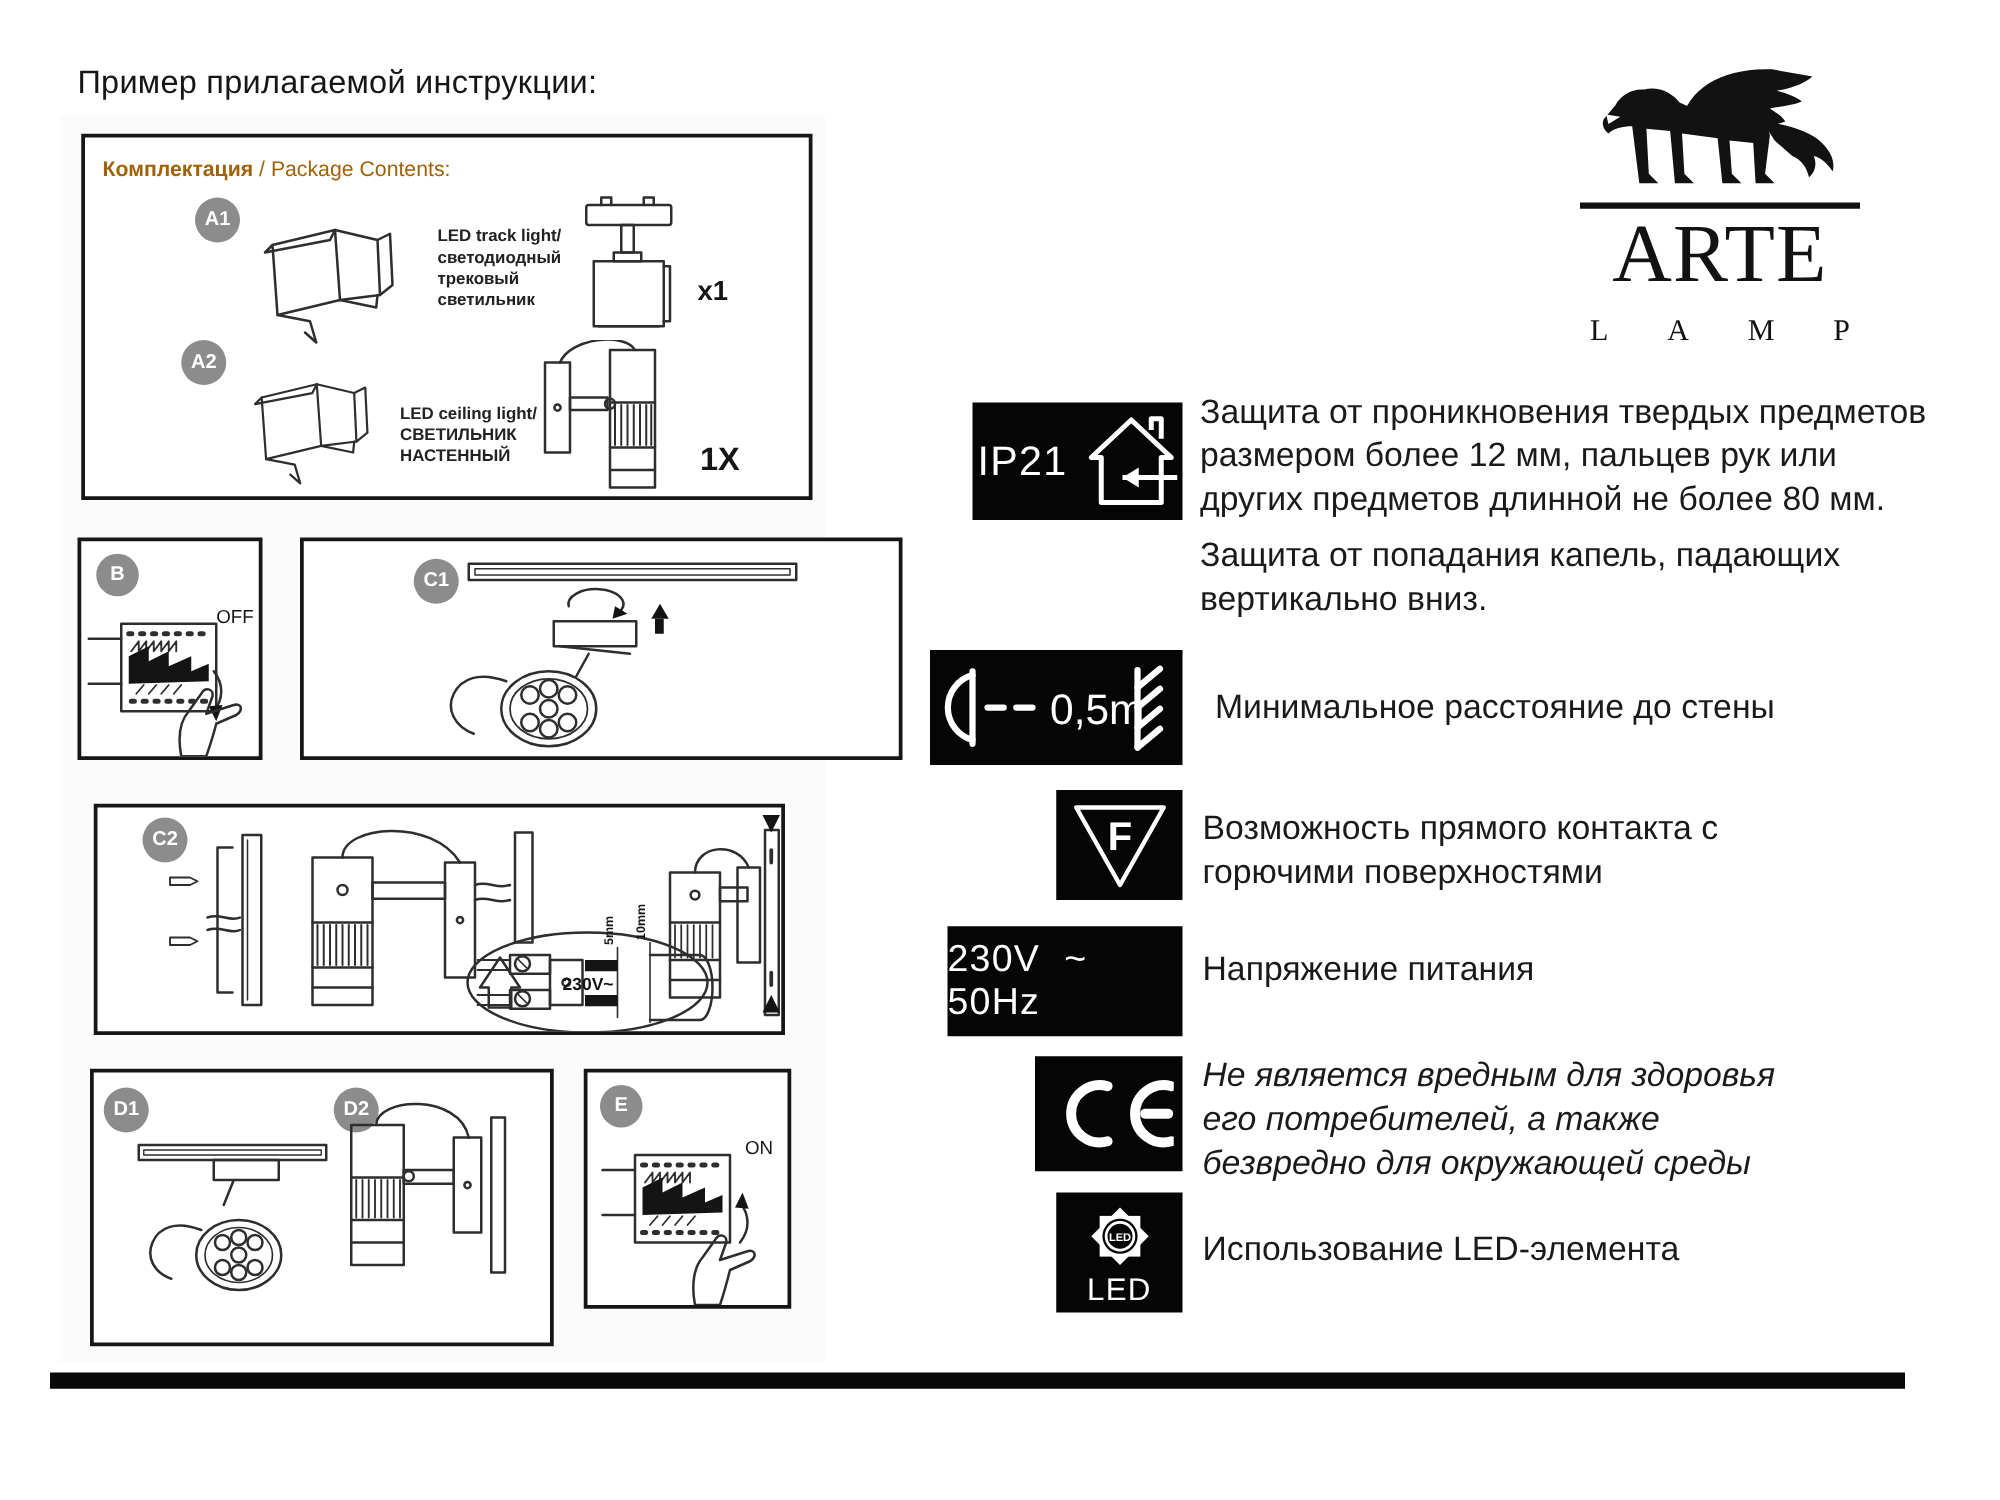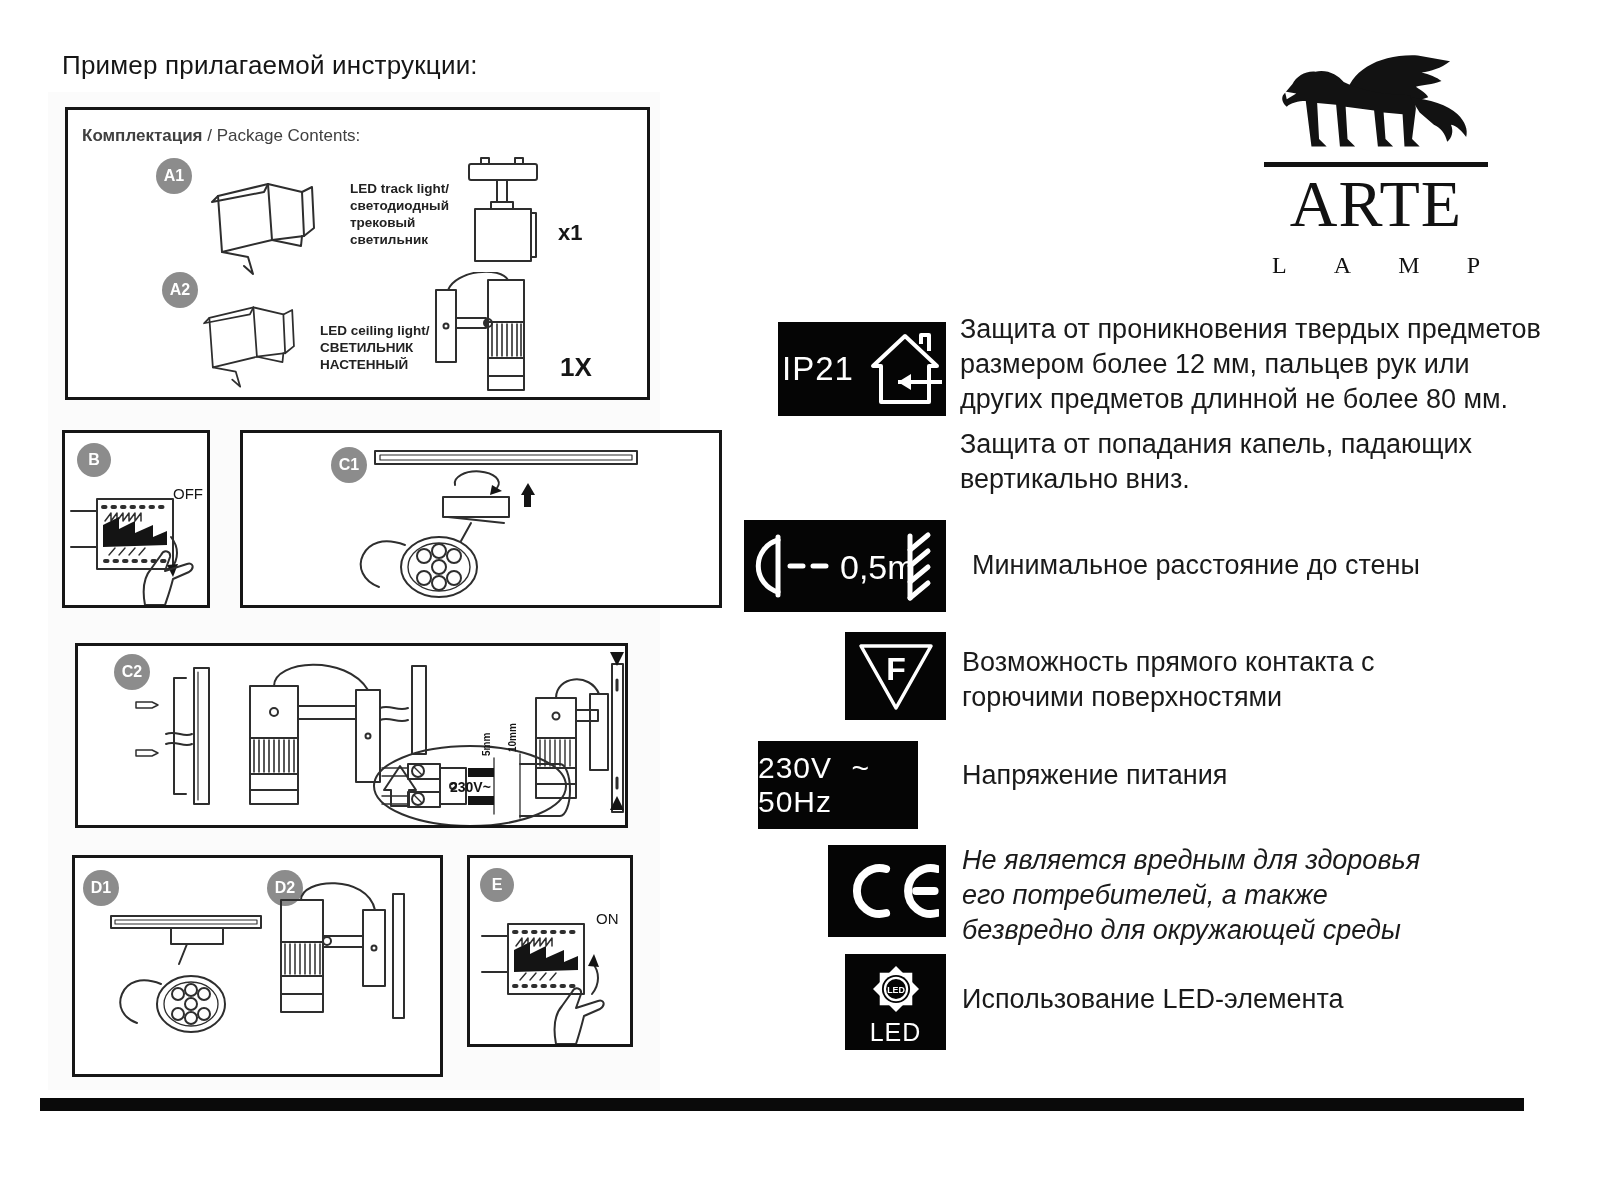--- a/index.html
+++ b/index.html
@@ -11,21 +11,21 @@
   .sheet{left:48px;top:92px;width:612px;height:998px;background:#fbfbfb;}
   .panel{position:absolute;background:#fff;border:3px solid #161616;box-sizing:border-box;}
   .p-package{left:17px;top:15px;width:585px;height:293px;}
   .p-b{left:14px;top:338px;width:148px;height:178px;}
   .p-c1{left:192px;top:338px;width:482px;height:178px;}
   .p-c2{left:27px;top:551px;width:553px;height:185px;}
   .p-d{left:24px;top:763px;width:371px;height:222px;}
   .p-e{left:419px;top:763px;width:166px;height:192px;}
   .badge{position:absolute;width:36px;height:36px;border-radius:50%;background:#8c8c8c;
          color:#fff;font-weight:bold;font-size:16px;display:flex;align-items:center;justify-content:center;}
-  .pkg-head{position:absolute;left:14px;top:16px;font-size:17px;color:#404040;}
+  .pkg-head{position:absolute;left:14px;top:16px;font-size:17px;color:#a16207;}
   .pkg-head b{font-weight:bold;}
   .pkg-label{position:absolute;font-size:13.5px;line-height:17px;white-space:pre-line;color:#222;font-weight:bold;}
   .qty{position:absolute;font-size:22px;color:#161616;font-weight:bold;}
   .lineart{stroke:#2e2e2e;fill:none;stroke-width:2;stroke-linecap:round;stroke-linejoin:round;}
   .switch-label{position:absolute;font-size:15px;font-weight:normal;color:#161616;}
   
   .logo{left:1256px;top:46px;width:240px;height:235px;}
   .logo-bar{position:absolute;left:8px;top:116px;width:224px;height:5px;background:#121212;}
   .logo-word{position:absolute;left:0;top:120px;width:240px;text-align:center;
              font-family:"Liberation Serif","DejaVu Serif",serif;font-size:66px;font-weight:500;color:#121212;letter-spacing:1px;}
@@ -73,21 +73,21 @@
         <path d="M28,14 v-6 h8 v6 M62,14 v-6 h8 v6"></path>
         <rect x="16" y="14" width="68" height="16" rx="2"></rect>
         <rect x="44" y="30" width="10" height="22"></rect>
         <rect x="38" y="52" width="22" height="7"></rect>
         <rect x="22" y="59" width="56" height="52"></rect>
         <path d="M78,63 h5 v44 h-5 M26,111 h48"></path>
       </g>
     </svg>
     <div class="qty" style="left:490px;top:110px;">x1</div>
 
-    <div class="badge" style="left:94px;top:162px;text-align:center;">A2</div>
+    <div class="badge" style="left:77px;top:162px;text-align:center;">A2</div>
 
     <svg class="abs" style="left:122px;top:178px;" width="118" height="104" viewBox="0 0 130 118">
       <g class="lineart">
         <path d="M20,34 L70,22 L74,78 L24,90 Z"></path>
         <path d="M70,22 L104,30 L106,74 L74,78"></path>
         <path d="M20,34 L14,40 L66,30 L70,22"></path>
         <path d="M104,30 L114,25 L116,66 L106,74"></path>
         <path d="M24,90 L50,95 L55,112 L46,104"></path>
         <path d="M74,78 L103,84 L104,74"></path>
       </g>
@@ -324,21 +324,21 @@
 <div class="icon-box" style="left:845px;top:632px;width:101px;height:88px;">
   <svg width="86" height="76" viewBox="0 0 86 76">
     <polygon points="8,8 78,8 43,70" fill="none" stroke="#ffffff" stroke-width="3.5" stroke-linejoin="round"></polygon>
     <text x="43" y="42" font-size="32" font-weight="bold" fill="#ffffff" text-anchor="middle">F</text>
   </svg>
 </div>
 <div class="info-text" style="left:962px;top:645px;width:525px;">
   <p>Возможность прямого контакта с горючими поверхностями</p>
 </div>
 
-<div class="icon-box" style="left:758px;top:741px;width:160px;height:88px;">
+<div class="icon-box" style="left:758px;top:741px;width:188px;height:88px;">
   <span class="volt-text">230V ~ 50Hz</span>
 </div>
 <div class="info-text" style="left:962px;top:758px;">
   <p>Напряжение питания</p>
 </div>
 
 <div class="icon-box" style="left:828px;top:845px;width:118px;height:92px;">
   <svg width="104" height="64" viewBox="0 0 118 68">
     <g stroke="#ffffff" stroke-width="9" fill="none" stroke-linecap="round">
       <path d="M58,9 A26,26 0 1 0 58,59"></path>

